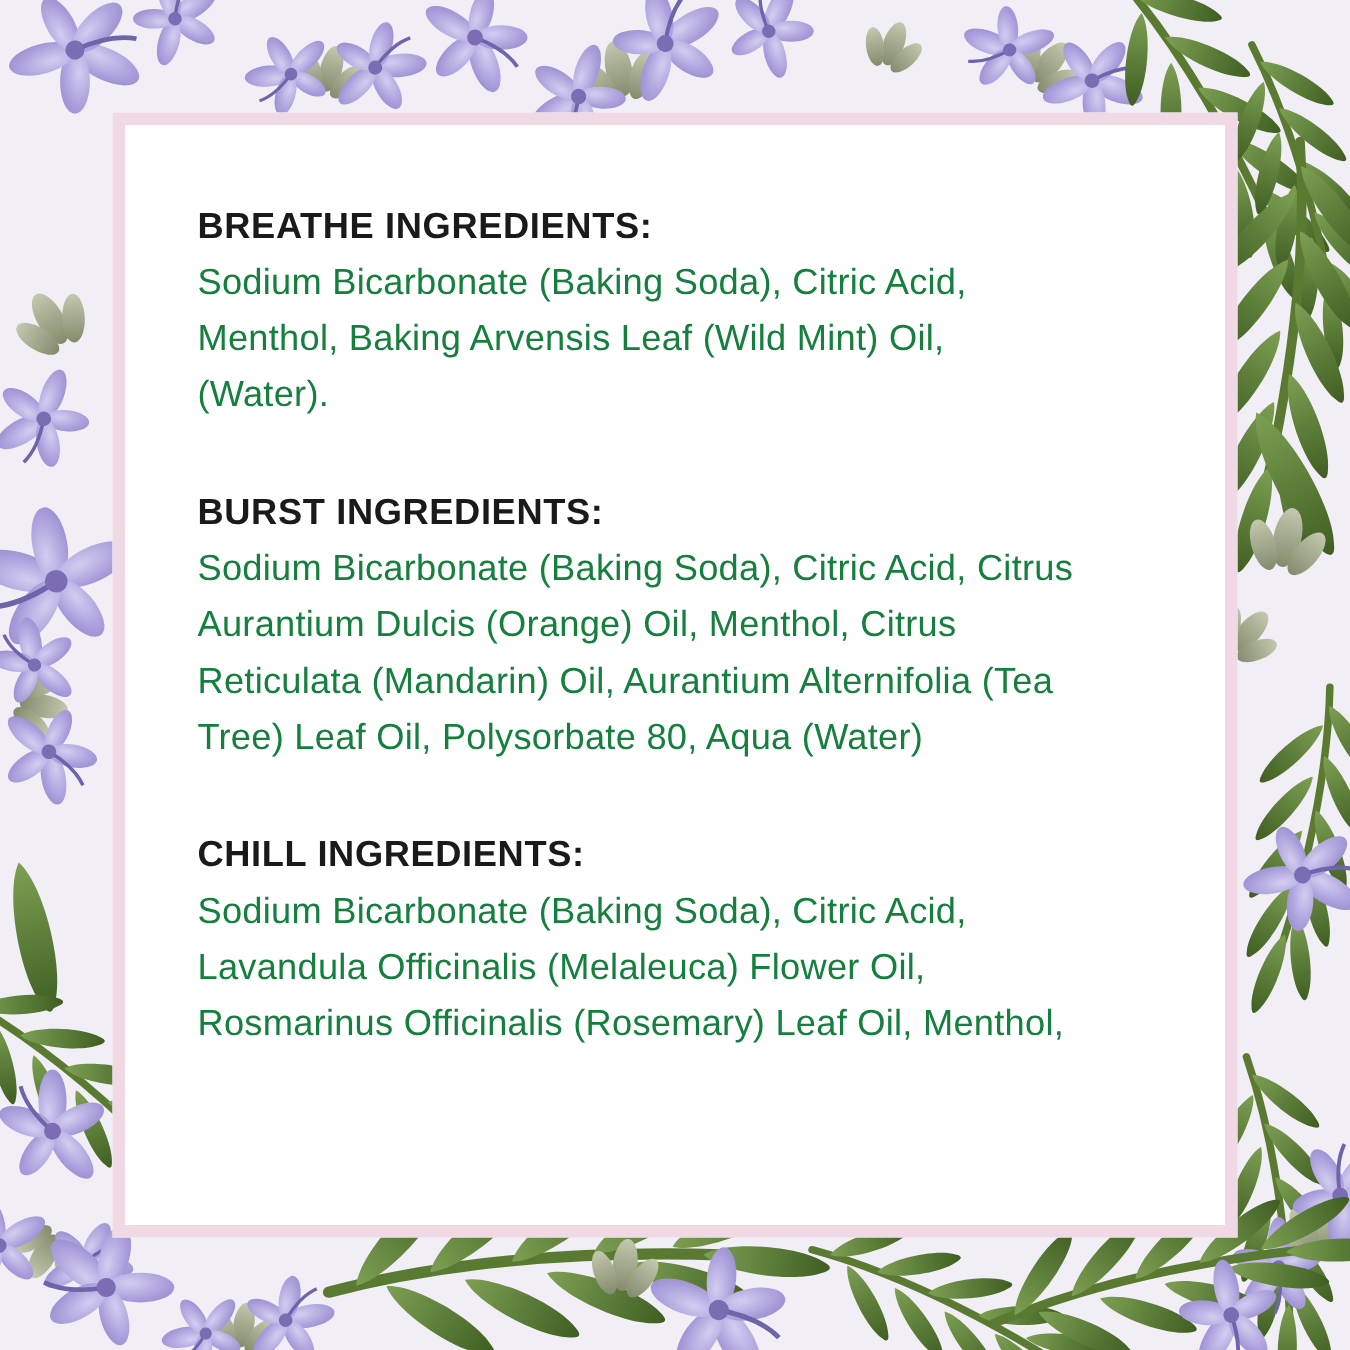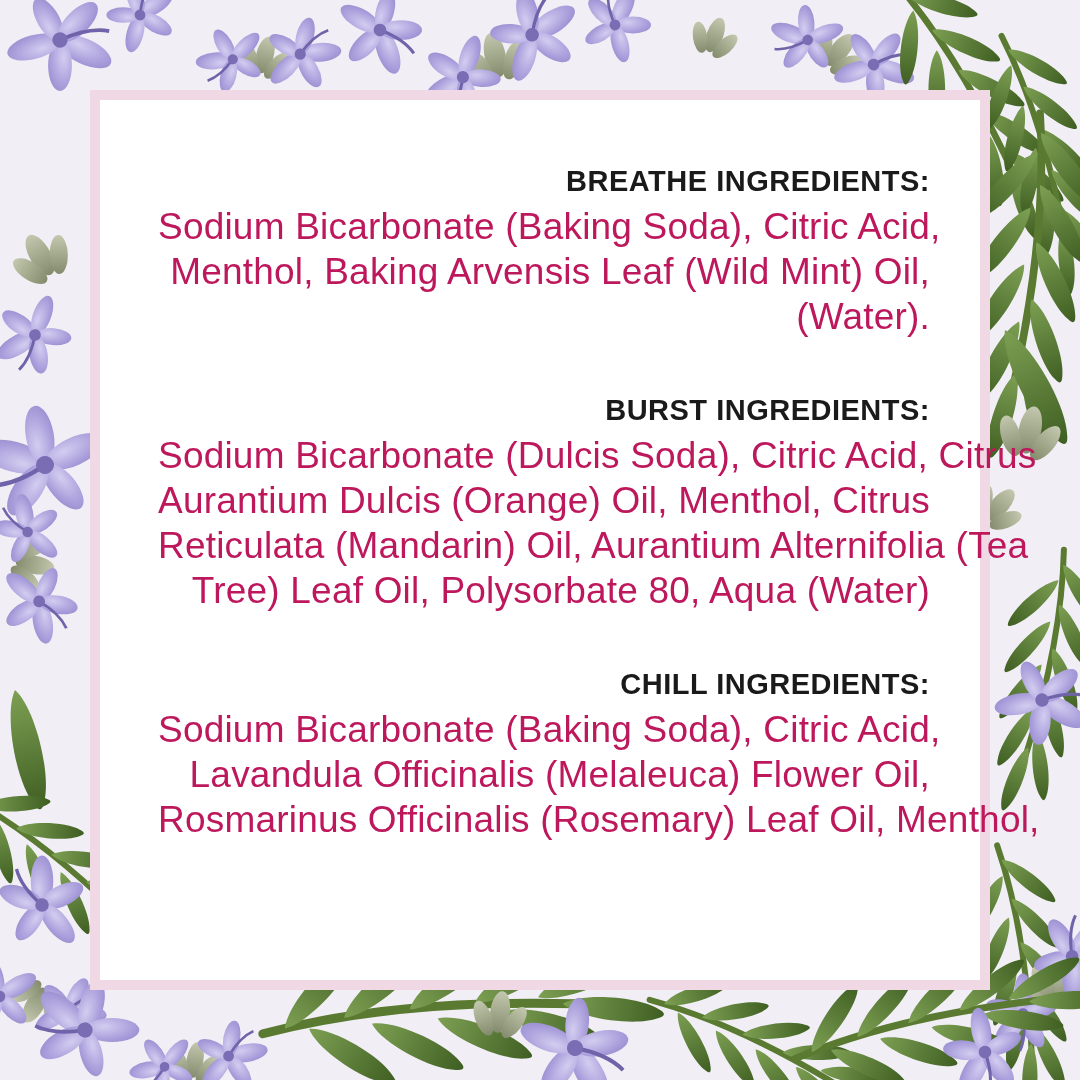--- a/index.html
+++ b/index.html
@@ -8,21 +8,20 @@
     width: 1080px;
     height: 1080px;
     background: #f5f3f7;
     font-family: "Liberation Sans", sans-serif;
   }
   .stage {
     position: relative;
     width: 1080px;
     height: 1080px;
     overflow: hidden;
-    text-align: right;
   }
   .bg {
     position: absolute;
     left: 0; top: 0;
     width: 1080px;
     height: 1080px;
     display: block;
   }
   .card {
     position: absolute;
@@ -38,24 +37,24 @@
   .sec { margin: 0 0 48px 0; }
   .sec-heading {
     margin: 0;
     font-size: 29px;
     line-height: 46px;
     font-weight: 700;
     letter-spacing: 0.5px;
     color: #1a1a1a;
   }
   .line {
-    font-size: 37px;
+    font-size: 29px;
     line-height: 45px;
     letter-spacing: 0.2px;
-    color: #be185d;
+    color: #15803d;
     white-space: nowrap;
   }
 </style>
 </head>
 <body>
 
 <div class="stage">
 
   <svg class="bg" viewBox="0 0 1080 1080" xmlns="http://www.w3.org/2000/svg" aria-hidden="true">
     <defs>
@@ -171,21 +170,21 @@
       <div>
         <div class="line">Sodium Bicarbonate (Baking Soda), Citric Acid,</div>
         <div class="line">Menthol, Baking Arvensis Leaf (Wild Mint) Oil,</div>
         <div class="line">(Water).</div>
       </div>
     </section>
 
     <section class="sec">
       <h2 class="sec-heading">BURST INGREDIENTS:</h2>
       <div>
-        <div class="line">Sodium Bicarbonate (Dulcis Soda), Citric Acid, Citrus</div>
+        <div class="line">Sodium Bicarbonate (Baking Soda), Citric Acid, Citrus</div>
         <div class="line">Aurantium Dulcis (Orange) Oil, Menthol, Citrus</div>
         <div class="line">Reticulata (Mandarin) Oil, Aurantium Alternifolia (Tea</div>
         <div class="line">Tree) Leaf Oil, Polysorbate 80, Aqua (Water)</div>
       </div>
     </section>
 
     <section class="sec">
       <h2 class="sec-heading">CHILL INGREDIENTS:</h2>
       <div>
         <div class="line">Sodium Bicarbonate (Baking Soda), Citric Acid,</div>

